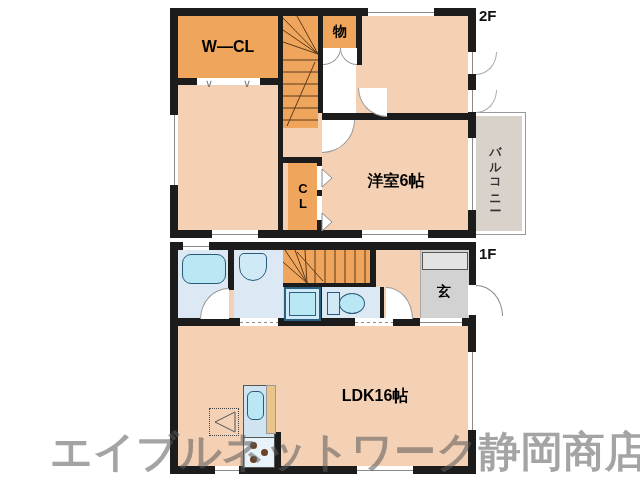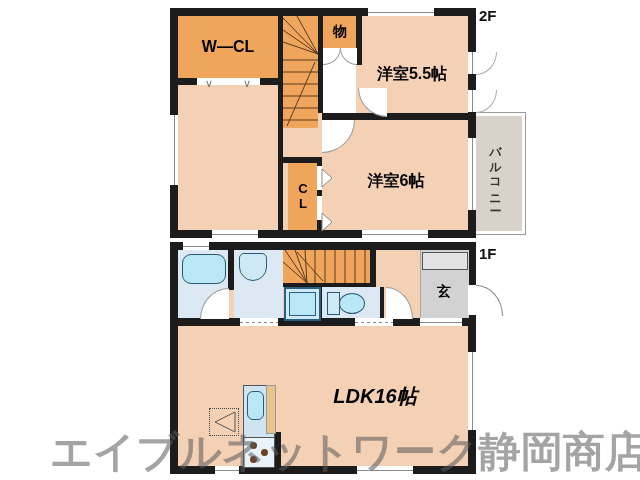--- a/index.html
+++ b/index.html
@@ -97,21 +97,20 @@
   <div class="win wh" style="left:212px;top:230px;width:46px;height:8px;"></div>
   <div class="win wh" style="left:362px;top:230px;width:66px;height:8px;"></div>
   <div class="win wv" style="left:468px;top:138px;width:8px;height:72px;"></div>
   <div class="win wv" style="left:468px;top:52px;width:8px;height:22px;"></div>
   <div class="win wv" style="left:468px;top:90px;width:8px;height:22px;"></div>
   <div class="arc" style="left:476px;top:52px;width:20px;height:22px;border-radius:0 0 100% 0;border-right:1px solid #aaa;border-bottom:1px solid #aaa;z-index:1;"></div>
   <div class="arc" style="left:476px;top:90px;width:20px;height:22px;border-radius:0 0 100% 0;border-right:1px solid #aaa;border-bottom:1px solid #aaa;z-index:1;"></div>
 
   <div class="lbl" style="left:228px;top:47px;font-size:16px;">W—CL</div>
   <div class="lbl" style="left:340px;top:32px;font-size:14px;">物</div>
-  <div class="lbl" style="left:412px;top:74px;font-size:16px;">洋室5.5帖</div>
   <div class="vlbl" style="left:303px;top:196px;font-size:13px;color:#000;">CL</div>
   <div class="lbl" style="left:396px;top:181px;font-size:16px;">洋室6帖</div>
   <div class="tag" style="left:479px;top:7px;">2F</div>
 
   <div class="wall" style="left:170px;top:242px;width:306px;height:232px;z-index:1;"></div>
   <div class="floor" style="left:178px;top:250px;width:290px;height:216px;"></div>
 
   <div class="wet" style="left:178px;top:250px;width:50px;height:68px;"></div>
   <div class="fix" style="left:182px;top:254px;width:42px;height:28px;background:#b9e7f3;border:1px solid #2a5a7a;border-radius:9px;"></div>
   <div class="wall" style="left:228px;top:250px;width:6px;height:40px;"></div>
@@ -173,17 +172,17 @@
         <polygon points="25,3 25,23 5,13" fill="none" stroke="#555" stroke-width="1"></polygon>
       </svg>
   </div>
 
   <div class="win wh" style="left:183px;top:242px;width:26px;height:8px;"></div>
   <div class="win wh" style="left:215px;top:466px;width:24px;height:8px;"></div>
   <div class="win wh" style="left:357px;top:466px;width:56px;height:8px;"></div>
   <div class="win wv" style="left:468px;top:352px;width:8px;height:78px;"></div>
 
   <div class="lbl" style="left:444px;top:292px;font-size:14px;">玄</div>
-  <div class="lbl" style="left:375px;top:396px;font-size:20px;font-style:italic;">LDK16帖</div>
+  <div class="lbl" style="left:375px;top:396px;font-size:16px;">LDK16帖</div>
   <div class="tag" style="left:479px;top:245px;">1F</div>
 
   <div class="watermark">エイブルネットワーク静岡商店</div>
 </div>
 
 </body></html>

